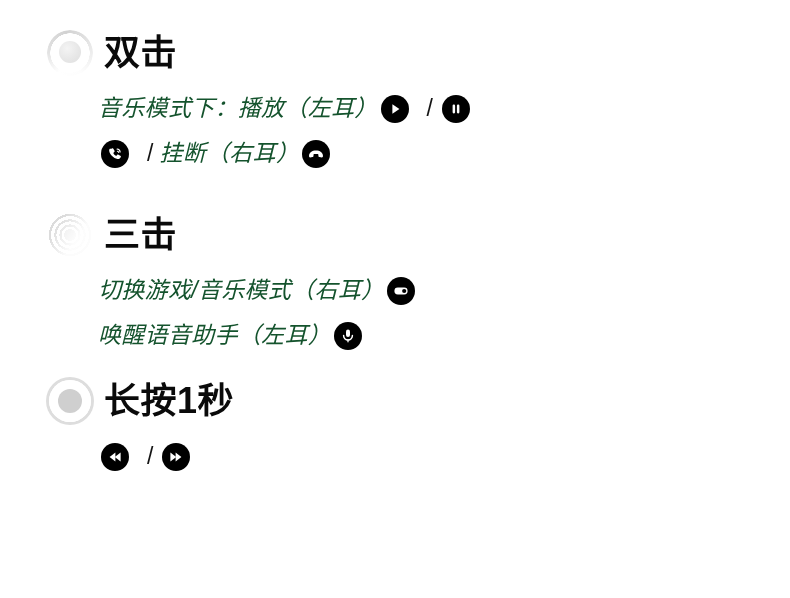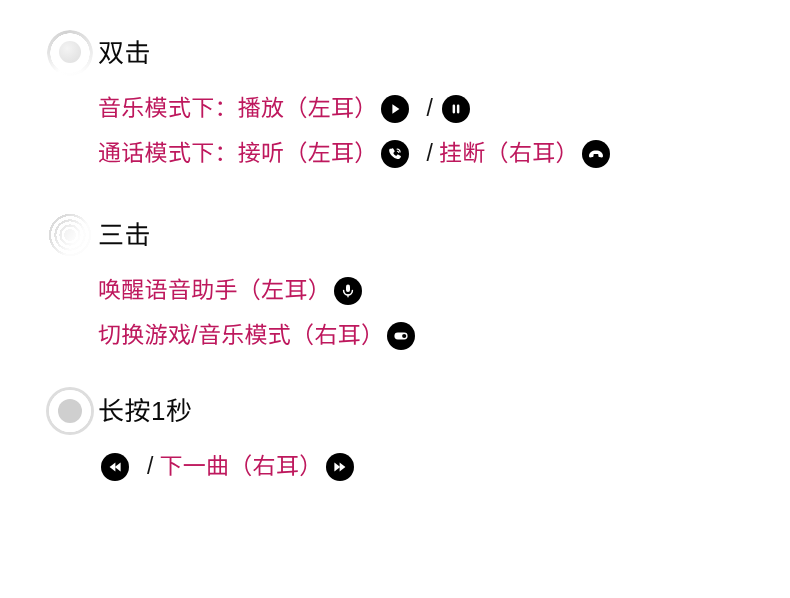--- a/index.html
+++ b/index.html
@@ -26,21 +26,21 @@
   }
 
   
   .section {
     position: absolute;
     left: 0;
     width: 790px;
   }
   .section-1 { top: 26px; }
   .section-2 { top: 208px; }
-  .section-3 { top: 384px; }
+  .section-3 { top: 374px; }
 
   .section-head {
     display: flex;
     align-items: center;
     height: 54px;
     padding-left: 46px;
     box-sizing: border-box;
   }
 
   .gesture-icon {
@@ -125,45 +125,46 @@
     left: 12px;
     top: 12px;
     width: 24px;
     height: 24px;
     border-radius: 50%;
     background: #cfcfcf;
     z-index: 2;
   }
 
   .section-title {
-    margin-left: 4px;
-    font-size: 26px;
-    font-weight: 400;
+    margin-left: 10px;
+    font-size: 36px;
+    font-weight: 700;
     letter-spacing: 0.5px;
     line-height: 1;
     color: #0a0a0a;
     white-space: nowrap;
   }
 
   
   .rows {
     padding-left: 98px;
     padding-top: 6px;
   }
   .row {
     display: flex;
     align-items: center;
     height: 45px;
     white-space: nowrap;
   }
   .row-text {
     font-size: 23px;
     line-height: 1;
-    color: #be185d;
+    color: #14532d;
     letter-spacing: 0.3px;
+    font-style: italic;
   }
   .row-sep {
     font-size: 23px;
     line-height: 1;
     color: #141414;
     margin: 0 6px 0 18px;
   }
 
   
   .badge {
@@ -202,21 +203,20 @@
         <span class="row-sep">/</span>
         <span class="badge">
           <svg width="16" height="16" viewBox="0 0 16 16" aria-hidden="true">
             <rect x="4.6" y="3.6" width="2.5" height="8.8" rx="1.1" fill="#ffffff"></rect>
             <rect x="8.9" y="3.6" width="2.5" height="8.8" rx="1.1" fill="#ffffff"></rect>
           </svg>
         </span>
       </div>
 
       <div class="row">
-        <span class="row-text">通话模式下：接听（左耳）</span>
         <span class="badge">
           <svg width="18" height="18" viewBox="0 0 18 18" aria-hidden="true">
             <path d="M5.0 3.5c0.7-0.7 1.5-0.5 1.9 0.2l1.0 1.8c0.3 0.6 0.2 1.0-0.3 1.4l-0.7 0.6c-0.2 0.2-0.2 0.4-0.1 0.6 0.5 1.1 1.4 2.0 2.5 2.5 0.2 0.1 0.4 0.1 0.6-0.1l0.6-0.7c0.4-0.5 0.8-0.6 1.4-0.3l1.8 1.0c0.7 0.4 0.9 1.2 0.2 1.9l-0.8 0.8c-0.6 0.6-1.4 0.8-2.3 0.6-2.0-0.5-3.8-1.5-5.3-3.0C4.0 9.6 3.0 7.8 2.6 5.9 2.4 5.0 2.6 4.2 3.2 3.6z" fill="#ffffff" transform="translate(0.6,0.2)"></path>
             <path d="M11.1 4.0a3.4 3.4 0 0 1 3.0 3.0" fill="none" stroke="#ffffff" stroke-width="1.2" stroke-linecap="round"></path>
             <path d="M11.4 6.2a1.6 1.6 0 0 1 1.3 1.3" fill="none" stroke="#ffffff" stroke-width="1.1" stroke-linecap="round"></path>
           </svg>
         </span>
         <span class="row-sep">/</span>
         <span class="row-text">挂断（右耳）</span>
         <span class="badge">
@@ -231,36 +231,36 @@
 
   <div class="section section-2">
     <div class="section-head">
       <span class="gesture-icon gi-triple"></span>
       <span class="section-title">三击</span>
     </div>
 
     <div class="rows">
 
       <div class="row">
+        <span class="row-text">切换游戏/音乐模式（右耳）</span>
+        <span class="badge">
+          <svg width="20" height="20" viewBox="0 0 20 20" aria-hidden="true">
+            <rect x="3.4" y="6.6" width="13.2" height="6.8" rx="3.4" fill="#ffffff"></rect>
+            <circle cx="13.2" cy="10.0" r="2.1" fill="#000000"></circle>
+          </svg>
+        </span>
+      </div>
+
+      <div class="row">
         <span class="row-text">唤醒语音助手（左耳）</span>
         <span class="badge">
           <svg width="18" height="18" viewBox="0 0 18 18" aria-hidden="true">
             <rect x="7.0" y="2.6" width="4.0" height="7.4" rx="2.0" fill="#ffffff"></rect>
             <path d="M4.6 8.5a4.4 4.4 0 0 0 8.8 0" fill="none" stroke="#ffffff" stroke-width="1.5" stroke-linecap="round"></path>
             <rect x="8.35" y="12.3" width="1.3" height="3.0" fill="#ffffff"></rect>
-          </svg>
-        </span>
-      </div>
-
-      <div class="row">
-        <span class="row-text">切换游戏/音乐模式（右耳）</span>
-        <span class="badge">
-          <svg width="20" height="20" viewBox="0 0 20 20" aria-hidden="true">
-            <rect x="3.4" y="6.6" width="13.2" height="6.8" rx="3.4" fill="#ffffff"></rect>
-            <circle cx="13.2" cy="10.0" r="2.1" fill="#000000"></circle>
           </svg>
         </span>
       </div>
 
     </div>
   </div>
 
   <div class="section section-3">
     <div class="section-head">
       <span class="gesture-icon gi-long">
@@ -272,21 +272,20 @@
     <div class="rows">
 
       <div class="row">
         <span class="badge">
           <svg width="18" height="18" viewBox="0 0 18 18" aria-hidden="true">
             <polygon points="9.4,4.4 9.4,13.6 3.6,9.0" fill="#ffffff"></polygon>
             <polygon points="14.6,4.4 14.6,13.6 8.8,9.0" fill="#ffffff"></polygon>
           </svg>
         </span>
         <span class="row-sep">/</span>
-        <span class="row-text">下一曲（右耳）</span>
         <span class="badge">
           <svg width="18" height="18" viewBox="0 0 18 18" aria-hidden="true">
             <polygon points="3.4,4.4 3.4,13.6 9.2,9.0" fill="#ffffff"></polygon>
             <polygon points="8.6,4.4 8.6,13.6 14.4,9.0" fill="#ffffff"></polygon>
           </svg>
         </span>
       </div>
 
 
     </div>

